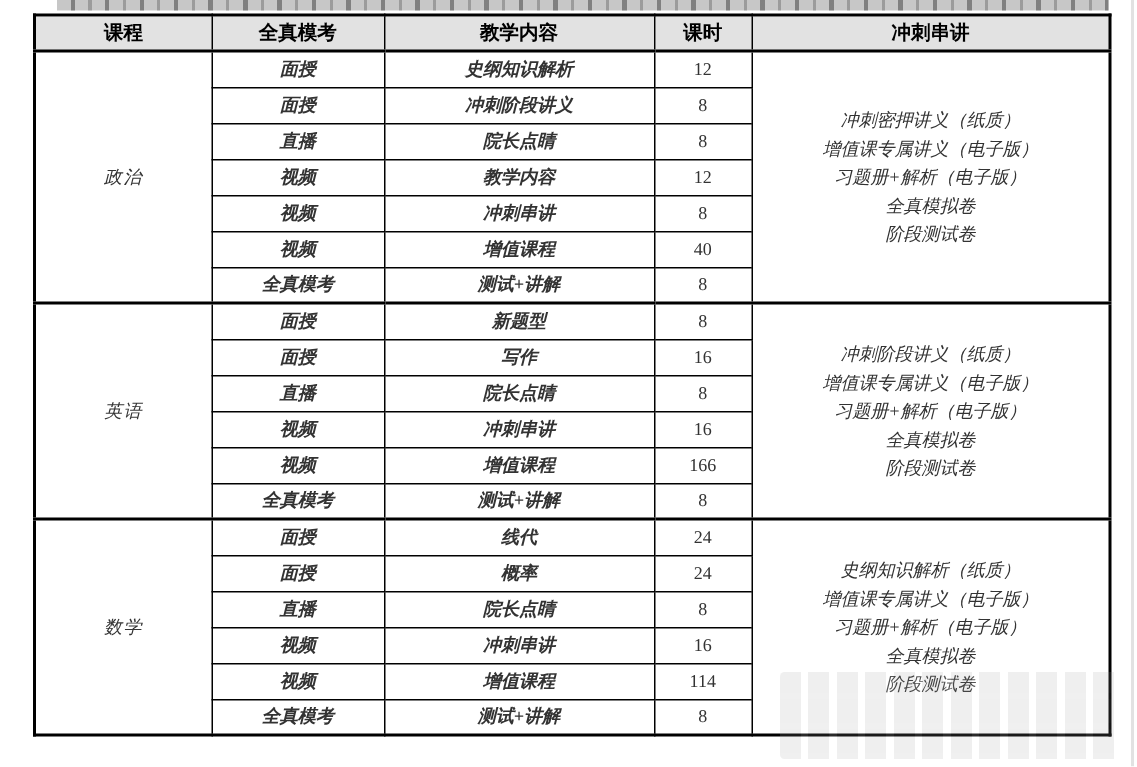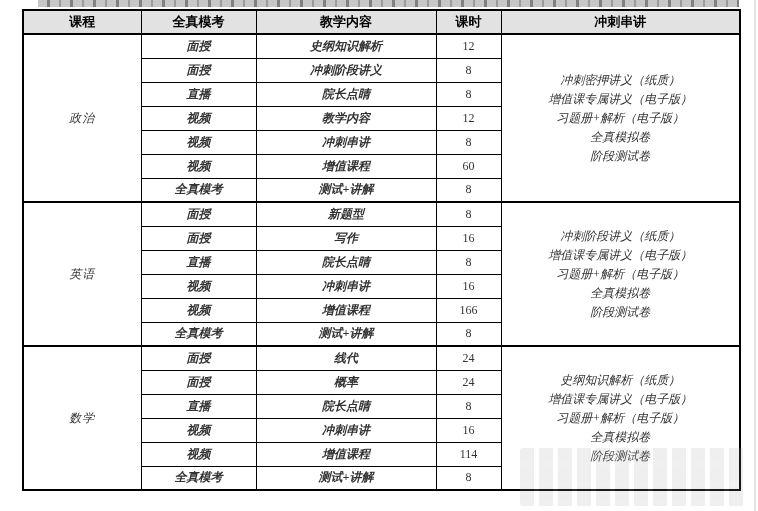--- a/index.html
+++ b/index.html
@@ -170,21 +170,21 @@
           <td class="hours-cell">12</td>
         </tr>
         <tr>
           <td class="cn-cell">视频</td>
           <td class="cn-cell">冲刺串讲</td>
           <td class="hours-cell">8</td>
         </tr>
         <tr>
           <td class="cn-cell">视频</td>
           <td class="cn-cell">增值课程</td>
-          <td class="hours-cell">60</td>
+          <td class="hours-cell">40</td>
         </tr>
         <tr>
           <td class="cn-cell">全真模考</td>
           <td class="cn-cell">测试+讲解</td>
           <td class="hours-cell">8</td>
         </tr>
         <tr class="section-first">
           <td rowspan="6" class="course-cell">英语</td>
           <td class="cn-cell">面授</td>
           <td class="cn-cell">新题型</td>

